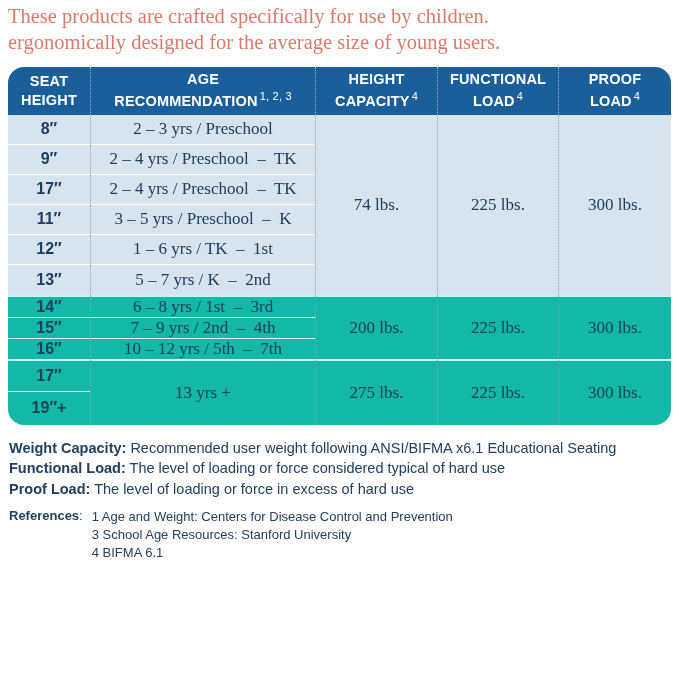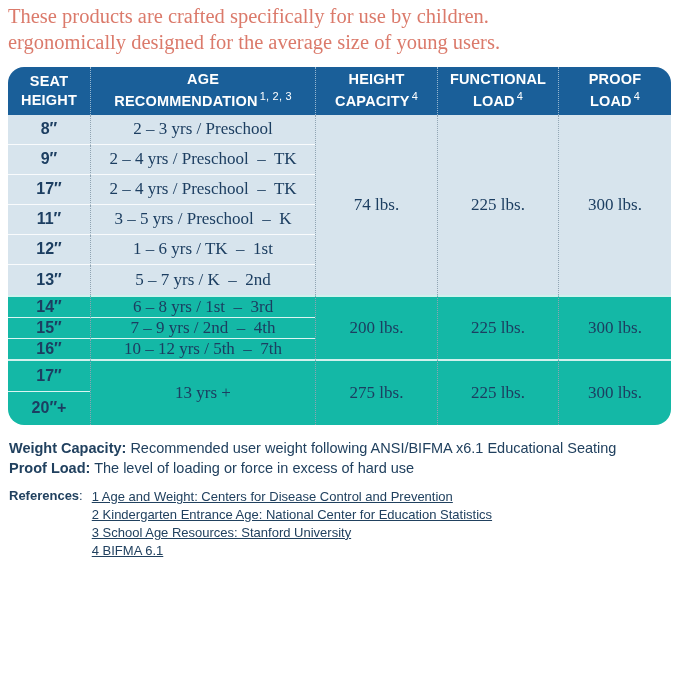--- a/index.html
+++ b/index.html
@@ -91,21 +91,21 @@
   .def-line b { font-weight: bold; }
 
   .refs {
     display: flex;
     margin: 9px 0 0 1px;
     font-size: 13px;
     color: #21415F;
   }
   .refs-label { font-weight: bold; white-space: nowrap; }
   .refs-colon { margin-right: 9px; }
-  .ref-item { line-height: 1.38; text-decoration: underline; }
+  .ref-item { line-height: 1.38; }
 </style>
 </head>
 <body>
 
 <div class="page">
 
 
   <div class="subtitle">
     <div>These products are crafted specifically for use by children.</div>
     <div>ergonomically designed for the average size of young users.</div>
@@ -191,39 +191,41 @@
       </tr>
 
       <tr class="g-green">
         <td class="seat sep-b gtop">17″</td>
         <td class="age gtop" rowspan="2">13 yrs +</td>
         <td class="val gtop" rowspan="2">275 lbs.</td>
         <td class="val gtop" rowspan="2">225 lbs.</td>
         <td class="val gtop" rowspan="2">300 lbs.</td>
       </tr>
       <tr class="g-green">
-        <td class="seat">20″+</td>
+        <td class="seat">19″+</td>
       </tr>
     </tbody>
   </table>
   </div>
 
   <div class="defs">
     <div class="def-line">
       <b>Weight Capacity:</b><span> Recommended user weight following ANSI/BIFMA x6.1 Educational Seating</span>
+    </div>
+    <div class="def-line">
+      <b>Functional Load:</b><span> The level of loading or force considered typical of hard use</span>
     </div>
     <div class="def-line">
       <b>Proof Load:</b><span> The level of loading or force in excess of hard use</span>
     </div>
   </div>
 
   <div class="refs">
     <span class="refs-label">References</span>
       <span class="refs-colon">:</span>
     <div>
       <div class="ref-item">1 Age and Weight: Centers for Disease Control and Prevention</div>
-      <div class="ref-item">2 Kindergarten Entrance Age: National Center for Education Statistics</div>
       <div class="ref-item">3 School Age Resources: Stanford University</div>
       <div class="ref-item">4 BIFMA 6.1</div>
     </div>
   </div>
 
 </div>
 
 </body></html>

